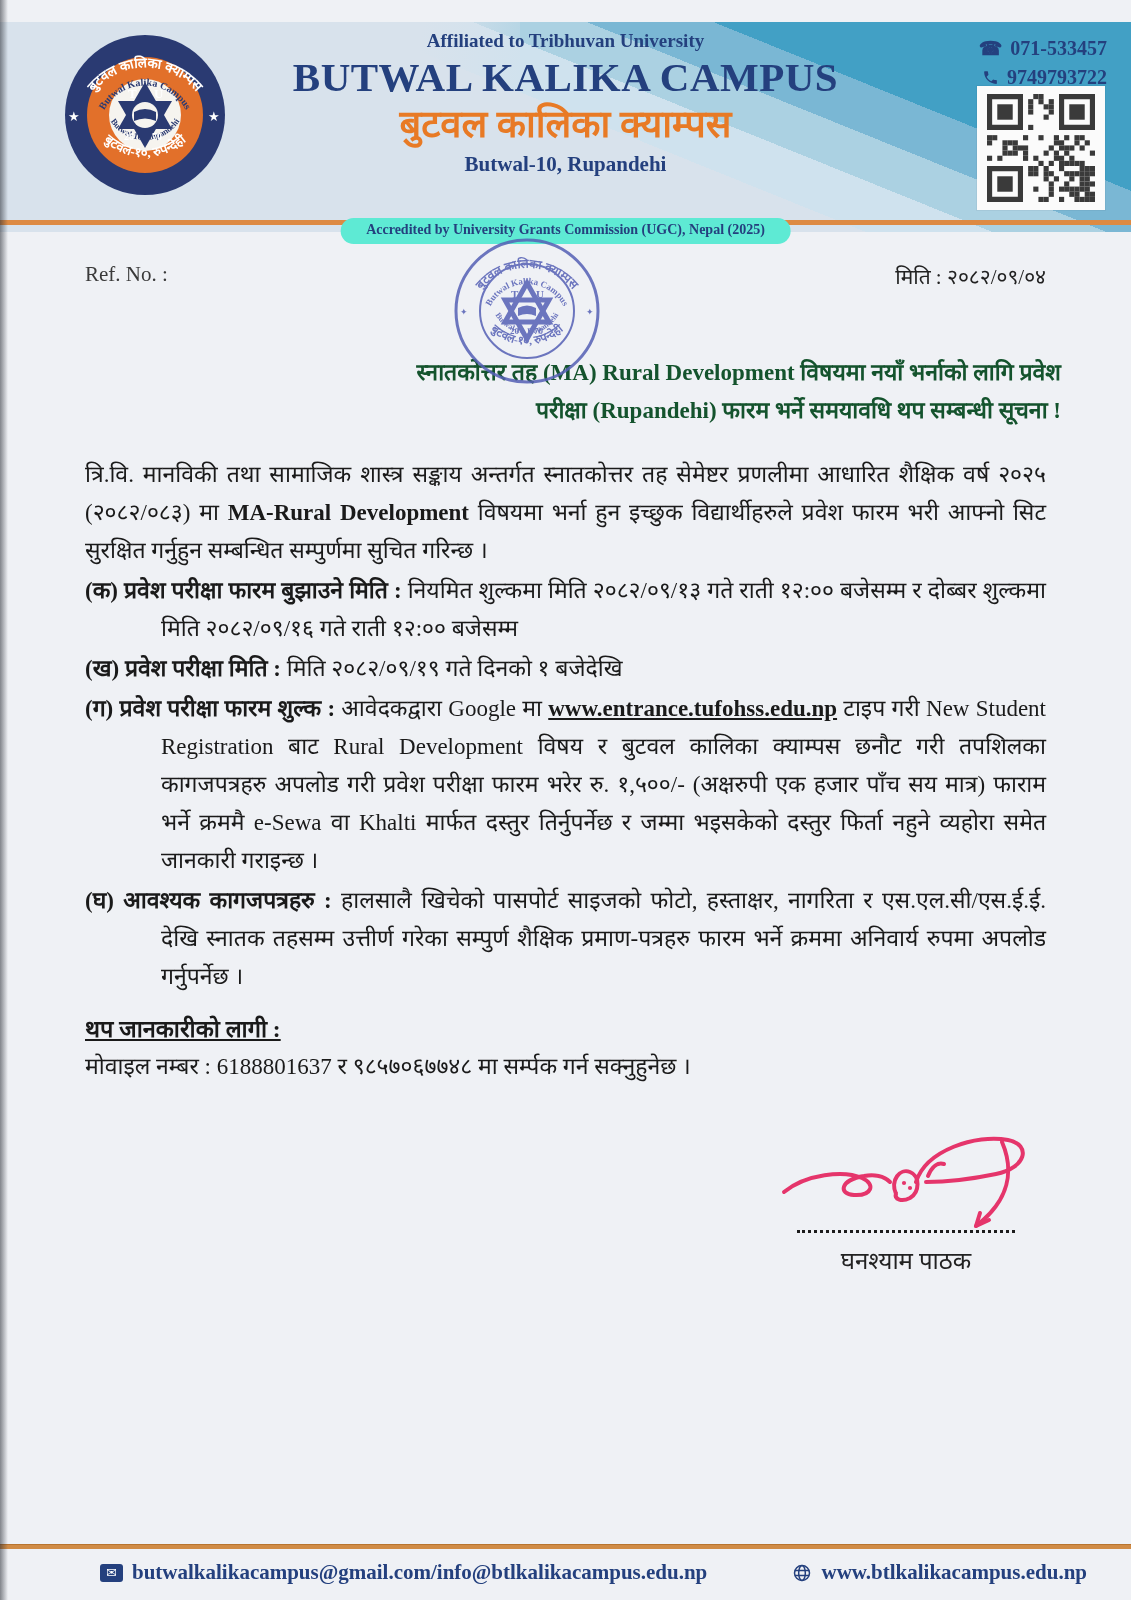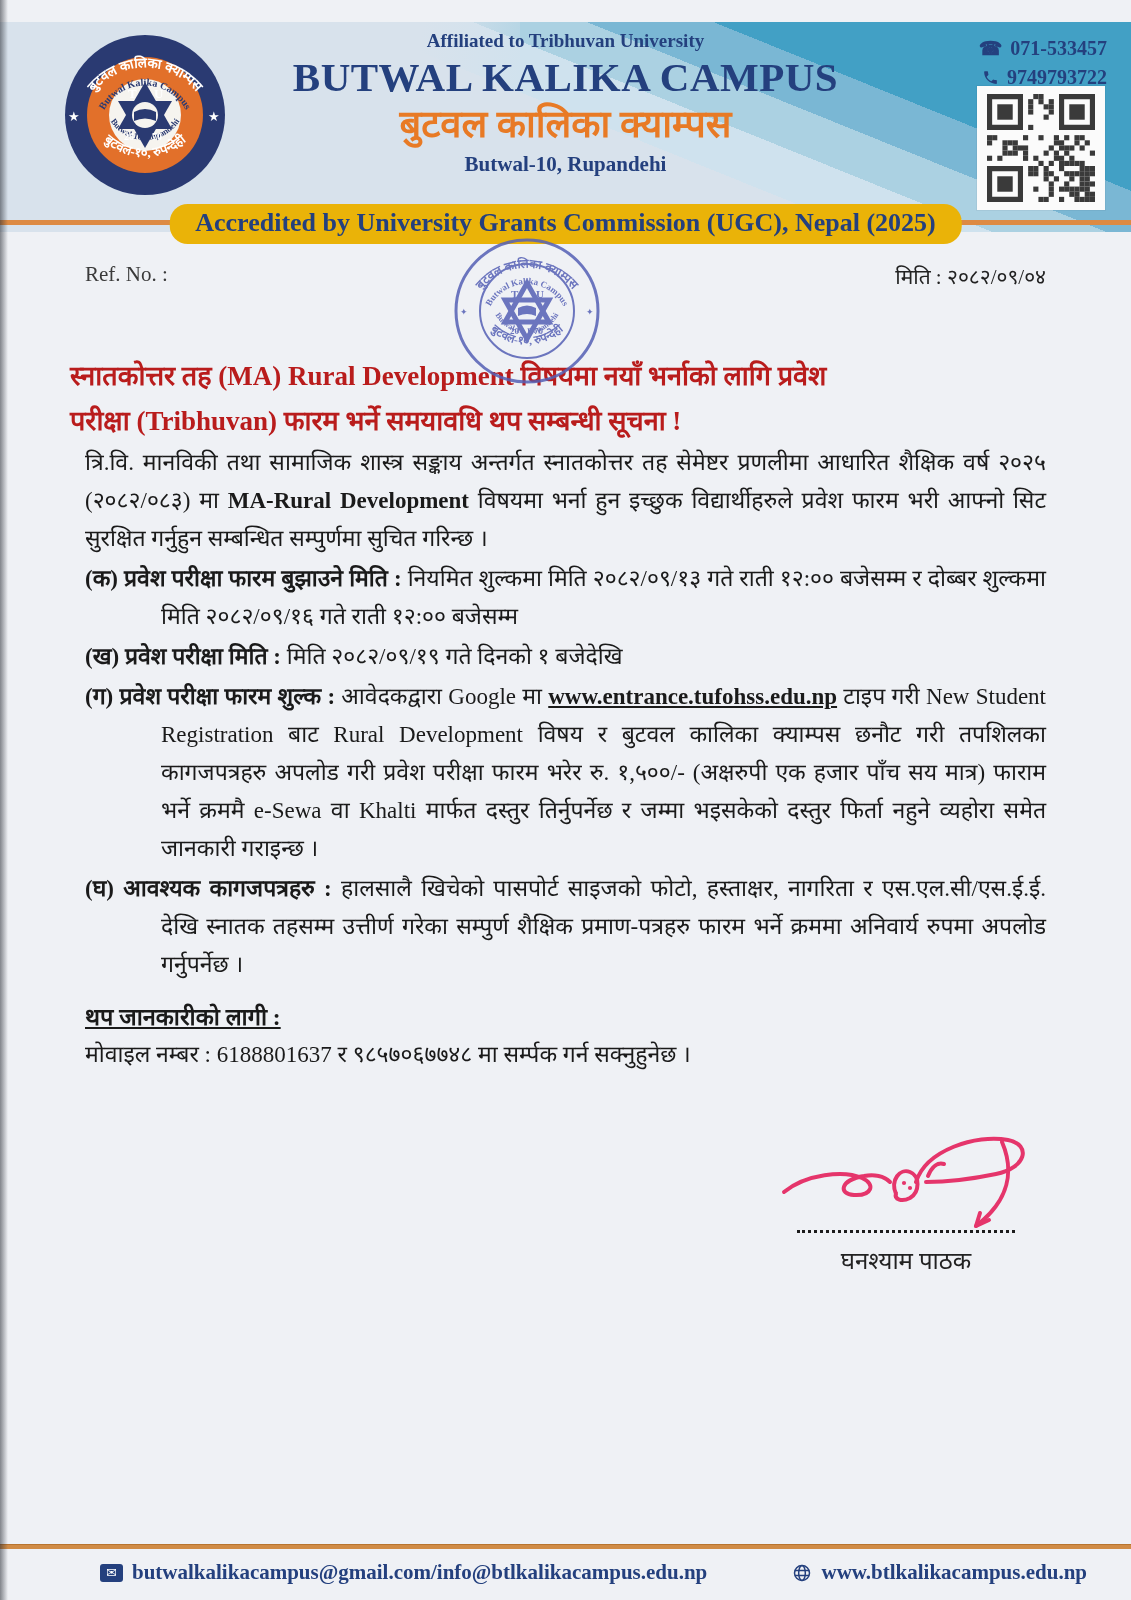--- a/index.html
+++ b/index.html
@@ -28,31 +28,31 @@
   .addr{font-size:21px;font-weight:bold;margin-top:4px;}
   .contacts{position:absolute;right:24px;top:12px;text-align:right;color:#24407e;z-index:3;}
   .contact-row{display:flex;justify-content:flex-end;align-items:center;gap:8px;
     font-size:20px;font-weight:bold;line-height:1.45;}
   .tel-glyph{font-size:19px;}
   .qr-pad{position:absolute;right:26px;top:64px;background:#fbfbfb;padding:8px;z-index:3;
     box-shadow:0 0 0 1px rgba(0,0,0,.04);}
   .qr-pad svg{display:block;}
   .lh-line{position:absolute;left:0;right:0;bottom:7px;height:5px;background:#dd8a43;z-index:1;}
   .accred{position:absolute;left:50%;bottom:-12px;transform:translateX(-50%);
-    background:#eab308;color:#24407e;font-size:26px;font-weight:bold;
+    background:#5eead4;color:#24407e;font-size:14px;font-weight:bold;
     padding:4px 26px 6px;border-radius:18px;white-space:nowrap;z-index:3;}
 
   
   .ref-row{display:flex;justify-content:space-between;margin:30px 85px 12px;font-size:21px;color:#3a3a3a;}
   .date{color:#222;}
   .stamp{position:absolute;left:452px;top:236px;opacity:.85;z-index:5;}
 
   
-  .title{margin:64px 70px 0;text-align:left;font-size:27px;font-weight:bold;line-height:1.66;color:#b91c1c;}
-  .para{margin:0 85px 0;font-size:23px;line-height:38px;text-align:justify;}
+  .title{margin:64px 70px 0;text-align:right;font-size:23px;font-weight:bold;line-height:1.66;color:#14532d;}
+  .para{margin:26px 85px 0;font-size:23px;line-height:38px;text-align:justify;}
   .item{margin:2px 85px 0;padding-left:76px;text-indent:-76px;font-size:23px;line-height:38px;text-align:justify;}
   .b{font-weight:bold;}
   .u{text-decoration:underline;}
   .more-head{margin:16px 85px 0;font-size:23.5px;font-weight:bold;text-decoration:underline;}
   .more-body{margin:4px 85px 0;font-size:23px;line-height:38px;}
 
   
   .sig-block{position:absolute;left:756px;top:1128px;width:300px;text-align:center;z-index:6;}
   .sig-scribble{position:relative;left:4px;}
   .sig-dots{width:218px;margin:-14px auto 0;border-bottom:3px dotted #1c1c1c;}
@@ -294,21 +294,21 @@
     <text x="59" y="62" font-size="11" font-weight="bold" fill="#5560b5">T</text>
     <text x="84" y="62" font-size="11" font-weight="bold" fill="#5560b5">U</text>
     <text x="58" y="98" font-size="9" font-weight="bold" fill="#5560b5">20</text>
     <text x="82" y="98" font-size="9" font-weight="bold" fill="#5560b5">70</text>
     <text x="8" y="79" font-size="9" fill="#5560b5">✦</text>
     <text x="134" y="79" font-size="9" fill="#5560b5">✦</text>
   </svg>
 
   <div class="title">
     <div>स्नातकोत्तर तह (MA) Rural Development विषयमा नयाँ भर्नाको लागि प्रवेश</div>
-    <div>परीक्षा (Tribhuvan) फारम भर्ने समयावधि थप सम्बन्धी सूचना !</div>
+    <div>परीक्षा (Rupandehi) फारम भर्ने समयावधि थप सम्बन्धी सूचना !</div>
   </div>
 
   <div class="para"><span>त्रि.वि. मानविकी तथा सामाजिक शास्त्र सङ्काय अन्तर्गत स्नातकोत्तर तह  सेमेष्टर प्रणलीमा आधारित शैक्षिक वर्ष २०२५ (२०८२/०८३) मा </span><span class="b">MA-Rural Development</span><span> विषयमा भर्ना हुन इच्छुक विद्यार्थीहरुले प्रवेश फारम भरी आफ्नो सिट सुरक्षित गर्नुहुन सम्बन्धित सम्पुर्णमा सुचित गरिन्छ ।</span></div>
 
   <div class="item"><span class="b">(क) </span><span class="b">प्रवेश परीक्षा फारम बुझाउने मिति :</span><span> नियमित शुल्कमा मिति २०८२/०९/१३ गते राती १२:०० बजेसम्म र दोब्बर शुल्कमा मिति २०८२/०९/१६ गते राती १२:०० बजेसम्म</span></div>
 
   <div class="item"><span class="b">(ख) </span><span class="b">प्रवेश परीक्षा मिति :</span><span> मिति २०८२/०९/१९ गते दिनको १ बजेदेखि</span></div>
 
   <div class="item"><span class="b">(ग) </span><span class="b">प्रवेश परीक्षा फारम शुल्क :</span><span> आवेदकद्वारा Google मा </span><span class="b u">www.entrance.tufohss.edu.np</span><span> टाइप गरी New Student Registration बाट  Rural Development विषय र बुटवल कालिका क्याम्पस छनौट गरी तपशिलका कागजपत्रहरु अपलोड गरी प्रवेश परीक्षा फारम भरेर रु. १,५००/- (अक्षरुपी एक हजार पाँच सय मात्र) फाराम भर्ने क्रममै e-Sewa वा Khalti मार्फत दस्तुर तिर्नुपर्नेछ र जम्मा भइसकेको दस्तुर फिर्ता नहुने व्यहोरा समेत जानकारी गराइन्छ ।</span></div>
 

